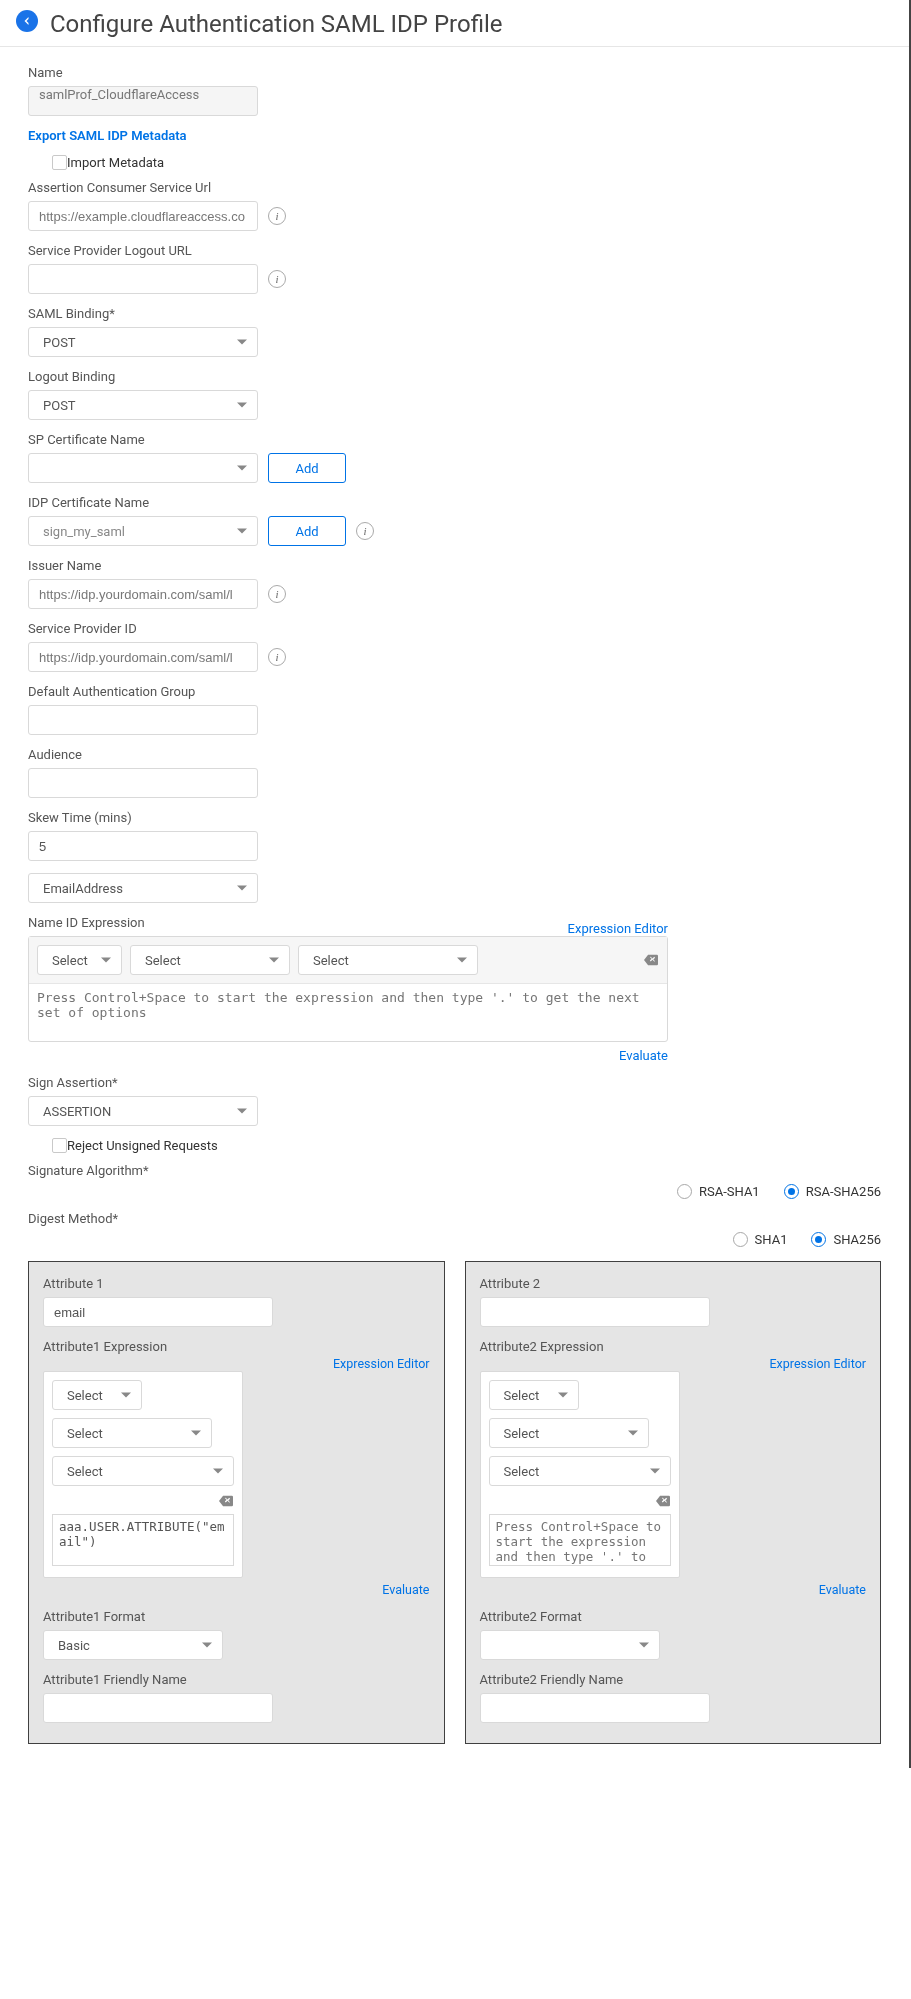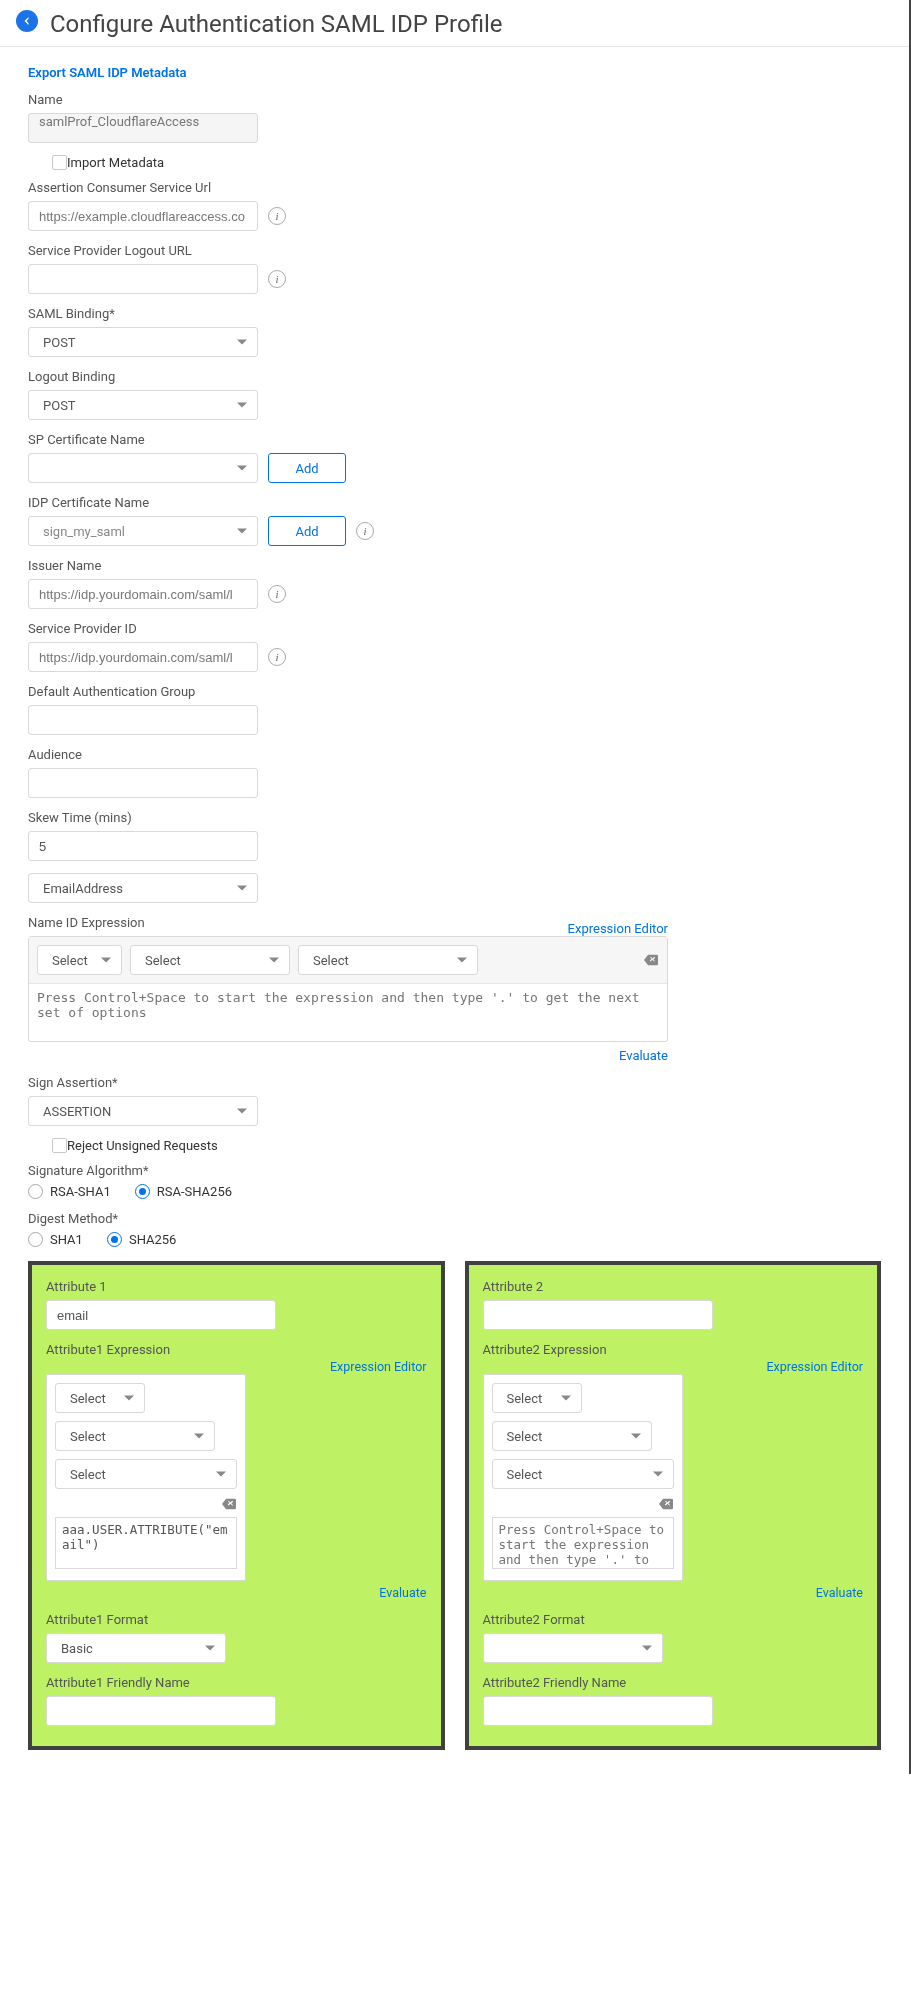--- a/index.html
+++ b/index.html
@@ -67,41 +67,41 @@
     content:""; position:absolute; right:10px; top:50%;
     width:0;height:0;border-left:5px solid transparent;border-right:5px solid transparent;border-top:5px solid #888;
     transform: translateY(-50%);
   }
   .link { color:#0073e6; font-size:13px; cursor:pointer; font-weight:600; }
   .linkthin { color:#0073e6; font-size:13px; cursor:pointer; }
   .chk { display:flex; align-items:center; gap:0; margin: 6px 0 10px 0; padding-left: 24px; }
   .chkbox { width:15px; height:15px; border:1px solid #c9c9c9; border-radius:2px; }
   .info { width:18px;height:18px;border:1px solid #aaa;border-radius:50%;display:flex;align-items:center;justify-content:center;font-style:italic;font-family:serif;font-size:11px;color:#666;flex-shrink:0;}
   .addbtn { width:78px; height:30px; border:1px solid #0073e6; color:#0073e6; background:#fff; border-radius:3px; font-size:13px; display:flex;align-items:center;justify-content:center; }
-  .radio-row { display:flex; gap:24px; align-items:center; margin-top:6px;}
+  .radio-row { display:flex; gap:24px; align-items:center; margin-top:6px;justify-content:flex-end;}
   .radio { display:flex; align-items:center; gap:7px; }
   .r-outer { width:15px;height:15px;border:1px solid #a8a8a8;border-radius:50%;display:flex;align-items:center;justify-content:center; }
   .r-outer.checked { border-color:#0073e6; }
   .r-inner { width:7px;height:7px;border-radius:50%;background:#0073e6; }
   .expr-block { border:1px solid #d9d9d9; border-radius:3px; }
   .expr-toolbar {
     background:#f6f6f6; padding:8px; display:flex; gap:8px; align-items:center; position:relative;
   }
   .expr-area {
     width:100%; height:55px; border:none; border-top:1px solid #e6e6e6; resize:none;
     padding:6px 8px; font-size:13px; color:#777; background:#fff;
   }
   .del-icon {
     margin-left:auto; width:16px;height:14px;display:flex;align-items:center;justify-content:center;color:#888;
   }
   .del-icon svg { width:14px;height:12px;fill:#888;}
   .right-al { text-align:right; margin-top:6px; }
   .expr-header { display:flex; justify-content:space-between; align-items:flex-end; }
   .cols { display:flex; gap:20px; margin-top:14px;}
-  .col { flex:1; background:#bef264; border:4px solid #404040; padding:14px 14px 20px 14px;}
+  .col { flex:1; background:#e5e5e5; border:1px solid #404040; padding:14px 14px 20px 14px;}
   .mini-expr { border:1px solid #d9d9d9; border-radius:2px; background:#fff; padding:8px; position:relative;}
   .mini-sel-row { margin-bottom:8px; display:flex; }
   .mini-toolbar-del { display:flex; justify-content:flex-end; }
   .mini-area {
     width:100%; border:1px solid #d9d9d9; height:52px; resize:none; padding:4px 6px; font-size:12.5px; color:#555;
     background:#fff; margin-top:6px;
   }
   .col .link-small { color:#0073e6; font-size:12.5px; }
   .col .linkrow { display:flex; justify-content:flex-end; }
 </style>
@@ -114,26 +114,26 @@
       <svg viewBox="0 0 24 24">
           <path d="M15 4l-8 8 8 8v-4l-4-4 4-4z"></path>
         </svg>
     </div>
     <div class="title">Configure Authentication SAML IDP Profile</div>
   </div>
 
   <div class="content">
 
     <div class="fld">
-      <span class="link">Export SAML IDP Metadata</span>
-    </div>
-
-    <div class="fld">
       <span class="lbl">Name</span>
       <div class="txt readonly w230">samlProf_CloudflareAccess</div>
+    </div>
+
+    <div class="fld">
+      <span class="link">Export SAML IDP Metadata</span>
     </div>
 
     <div class="chk">
       <div class="chkbox"></div>
       <span>Import Metadata</span>
     </div>
 
     <div class="fld">
       <span class="lbl">Assertion Consumer Service Url</span>
       <div class="row">

